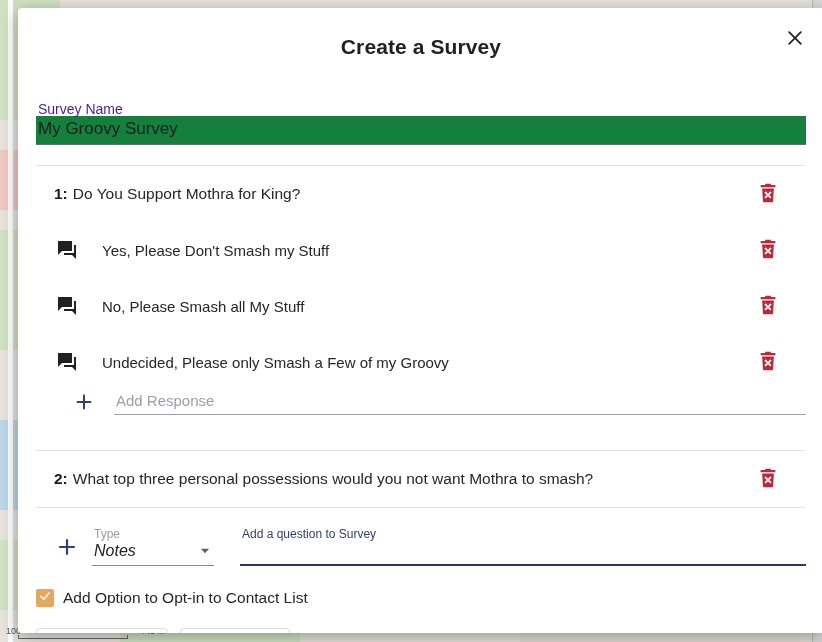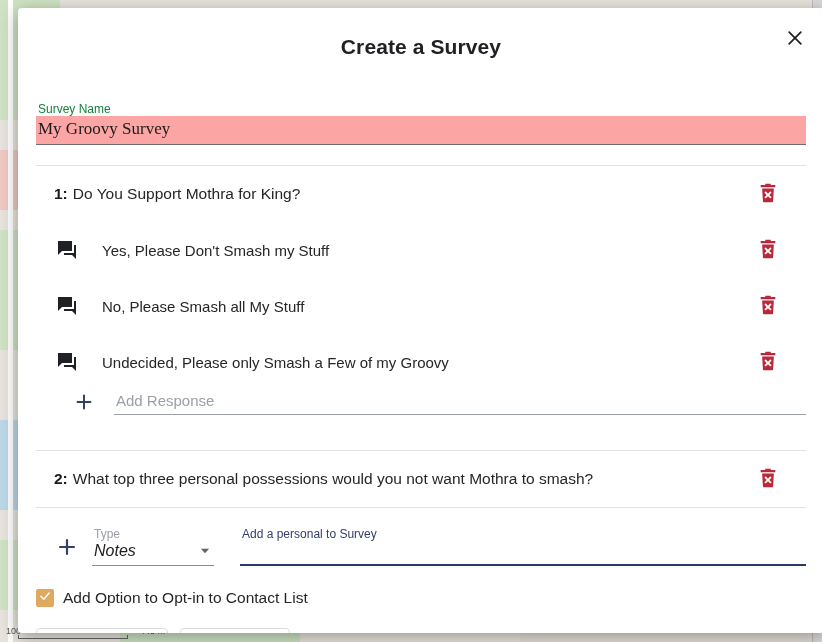--- a/index.html
+++ b/index.html
@@ -63,32 +63,32 @@
     padding-top:27px;
     letter-spacing:.1px;
   }
 
   
   #name-field-wrap {
     margin: 43px 18px 0 18px;
     padding: 0 0 0 0;
   }
   #name-label {
-    font-size:12px; color:#15803d; line-height:14px;
+    font-size:14px; color:#4c1d95; line-height:14px;
     padding-left:2px;
   }
   #name-input {
     display:block;
     width:100%;
     border:none;
     border-bottom:1px solid #6d6d6d;
-    background:#fca5a5;
+    background:#15803d;
     font-size:17px;
     color:#1b1b1b;
-    font-family:Liberation Serif, serif;
+    font-family:Liberation Sans, sans-serif;
     padding:3px 2px 5px 2px;
     outline:none;
   }
 
   
   #q-list { margin-top:20px; }
 
   .divider {
     height:1px; background:#e3e3e3;
     margin:0 18px;
@@ -393,21 +393,21 @@
         <span class="select-value">Notes</span>
         <span class="caret">
           <svg viewBox="0 0 24 24" fill="currentColor">
             <path d="M5 8l7 8 7-8z"></path>
           </svg>
         </span>
       </div>
     </div>
 
     <div class="q-input-wrap">
-      <div class="q-input-label">Add a personal to Survey</div>
+      <div class="q-input-label">Add a question to Survey</div>
       <input id="question-input" type="text" autofocus="" value="" style="">
     </div>
   </div>
 
   <div id="optin-row">
     <span class="checkbox">
       <span>
         <svg viewBox="0 0 24 24" fill="none" stroke="currentColor" stroke-width="2.6" stroke-linecap="round" stroke-linejoin="round">
           <polyline points="5 12.5 10 17.5 19 7"></polyline>
         </svg>

